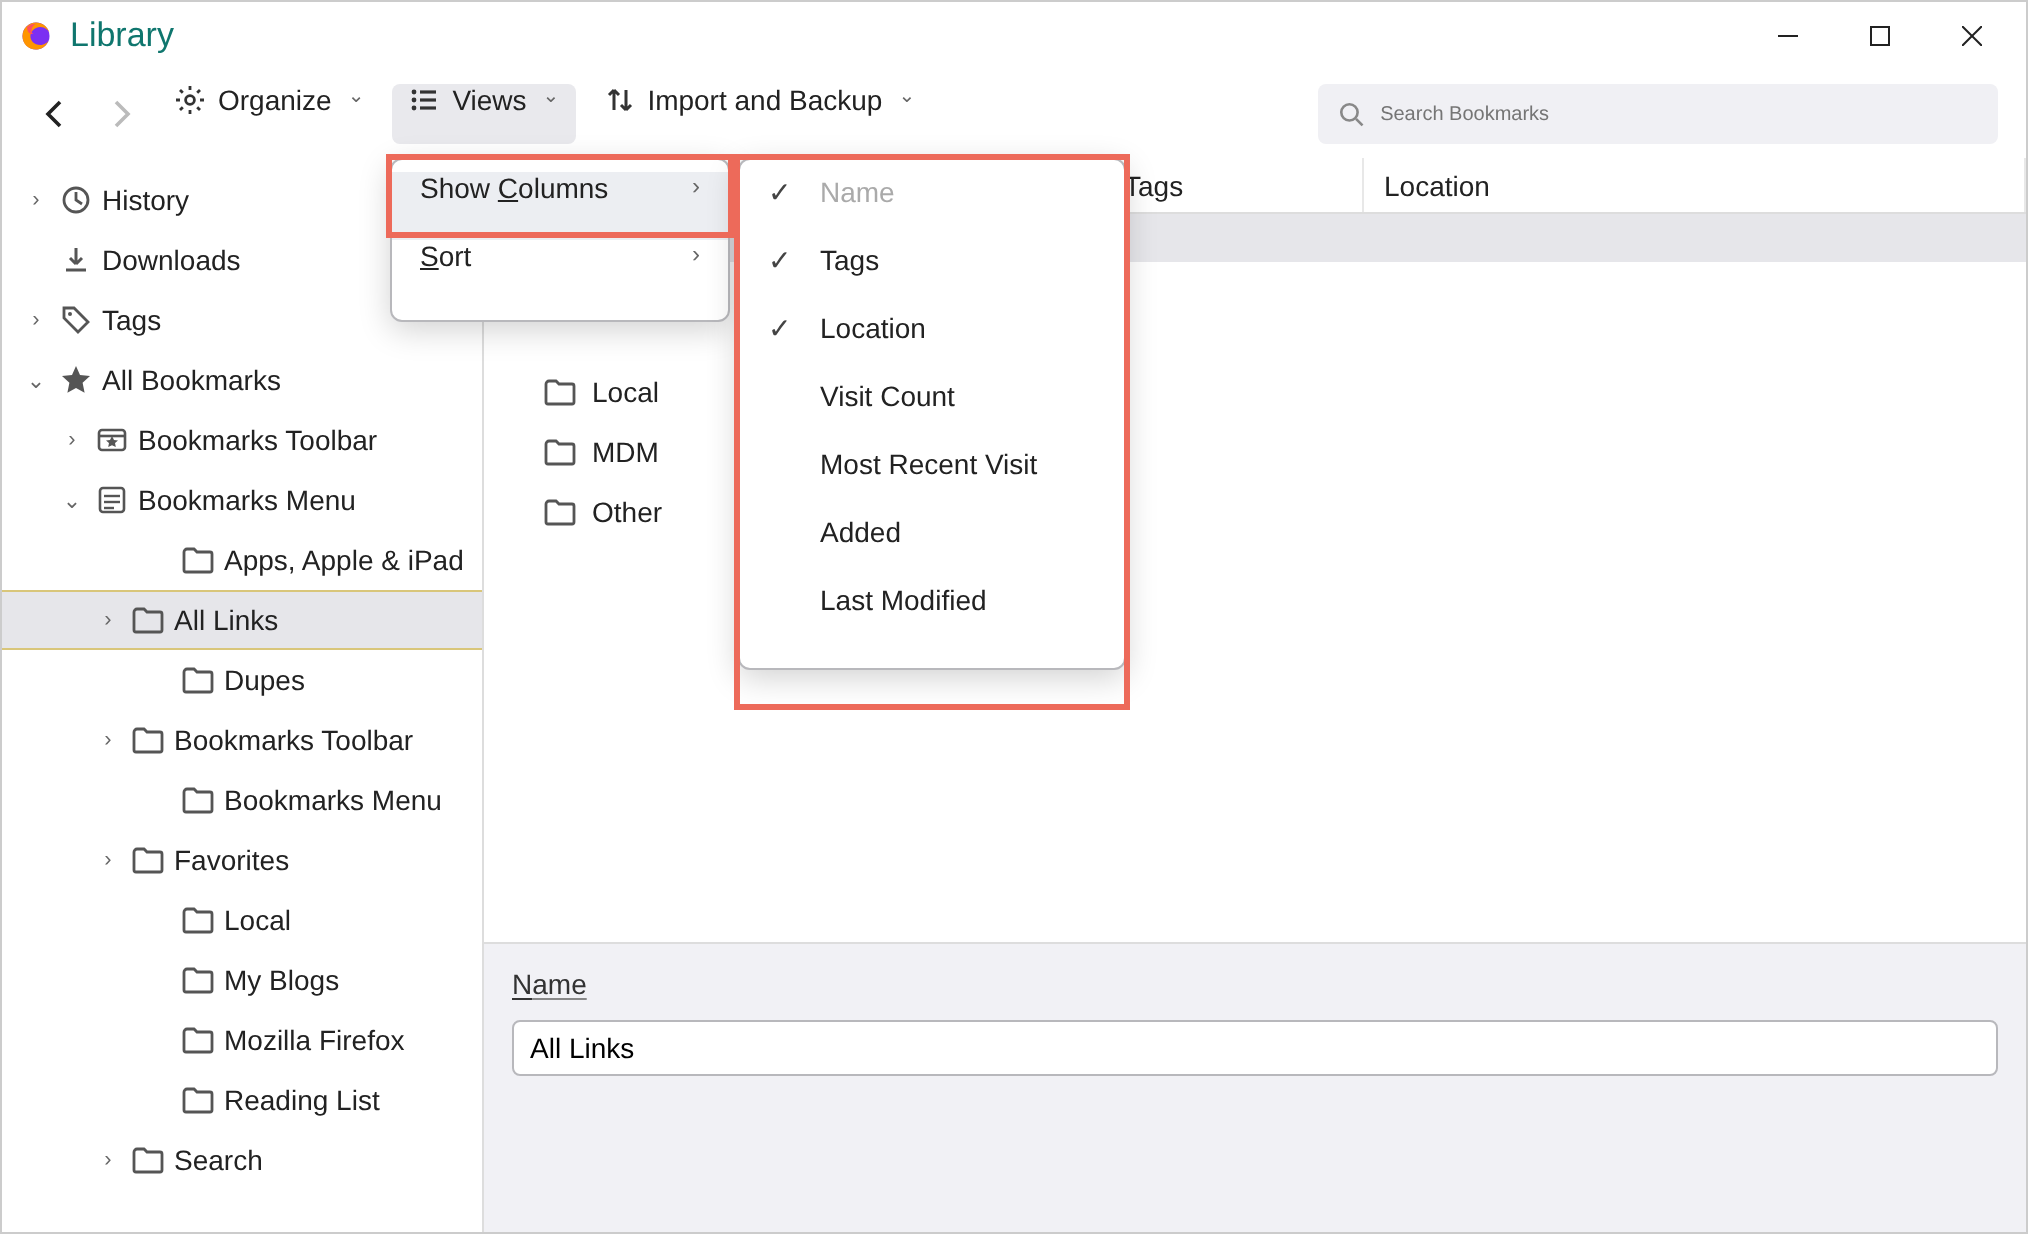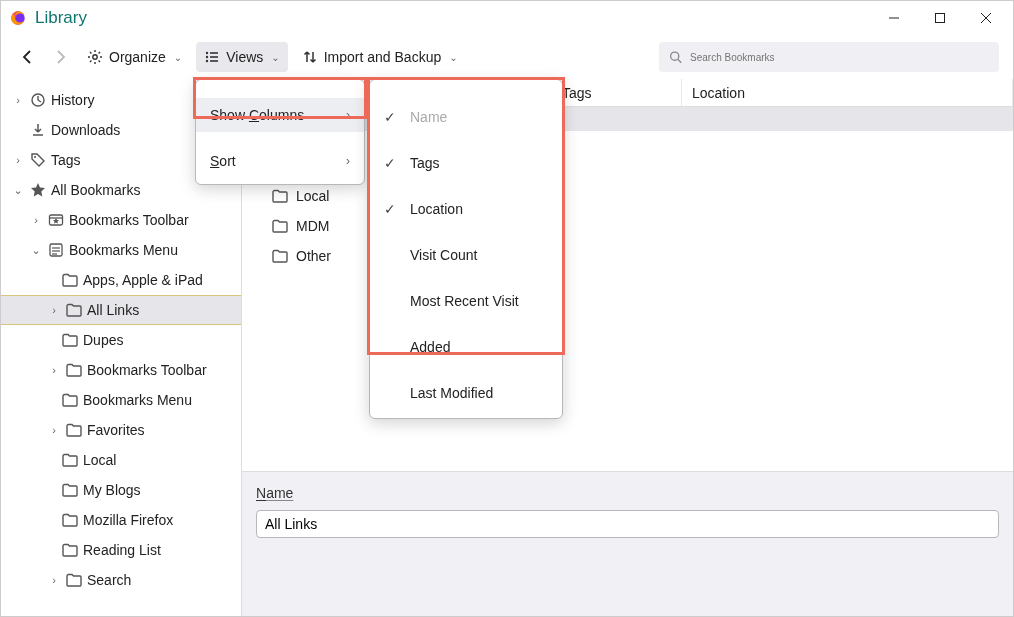--- a/index.html
+++ b/index.html
@@ -8,21 +8,21 @@
 
 .titlebar { height: 34px; display: flex; align-items: center; padding: 0 4px 0 8px; }
 .titlebar .ff-icon { width: 18px; height: 18px; margin-right: 8px; }
 .titlebar .title { font-size: 17px; color: #0f766e; }
 .titlebar .spacer { flex: 1; }
 .win-btn { width: 46px; height: 30px; display: flex; align-items: center; justify-content: center; color: #222; }
 .win-btn svg { width: 10px; height: 10px; }
 
 
 .toolbar { height: 44px; display: flex; align-items: center; padding: 0 8px 0 14px; gap: 6px; }
-.tb-btn { display: flex; align-items: center; height: 30px; padding: 0 8px; border-radius: 4px; font-size: 14px; color: #222; gap: 6px; }
+.tb-btn { display: flex; align-items: flex-start; height: 30px; padding: 0 8px; border-radius: 4px; font-size: 14px; color: #222; gap: 6px; }
 .tb-btn.active { background: #e9e9ed; }
 .tb-btn .chev { font-size: 10px; color: #666; margin-left: 2px; }
 .nav-arrow { width: 26px; height: 26px; display: flex; align-items: center; justify-content: center; color: #444; }
 .nav-arrow.disabled { color: #bbb; }
 .toolbar .spacer { flex: 1; }
 .search-box { width: 340px; height: 30px; background: #f0f0f4; border-radius: 4px; display: flex; align-items: center; padding: 0 10px; gap: 8px; color: #888; font-size: 14px; margin-right: 6px;}
 .search-box input { border: none; background: transparent; outline: none; font-size: 10px; width: 100%; color: #333; }
 
 
 .main { display: flex; height: calc(617px - 34px - 44px - 1px); }
@@ -30,39 +30,39 @@
 .sidebar::-webkit-scrollbar { width: 14px; }
 .sidebar::-webkit-scrollbar-thumb { background: #c9c9cd; border-radius: 2px; }
 .sidebar::-webkit-scrollbar-track { background: #f0f0f0; }
 
 .tree-row { height: 30px; display: flex; align-items: center; font-size: 14px; color: #222; padding-left: 10px; gap: 4px; white-space: nowrap; }
 .tree-row.selected { background: #e6e6ea; border: 1px solid #d9c67a; border-left: none; border-right: none; }
 .tree-row .twisty { width: 14px; text-align: center; color: #666; font-size: 11px; }
 .tree-row .ticon { width: 18px; display: flex; align-items: center; justify-content: center; color: #555; }
 .indent-1 { padding-left: 28px; }
 .indent-2 { padding-left: 46px; }
-.indent-3 { padding-left: 60px; }
+.indent-3 { padding-left: 60px; margin-left: 29px; }
 
 .content { flex: 1; display: flex; flex-direction: column; border-left: 1px solid #ddd; position: relative; }
 .col-headers { height: 28px; display: flex; align-items: center; border-bottom: 1px solid #ddd; font-size: 14px; color: #222; }
 .col-h { padding: 0 10px; height: 100%; display: flex; align-items: center; border-right: 1px solid #e8e8e8; }
 .col-name { width: 310px; }
 .col-tags { width: 130px; }
 .col-loc { flex: 1; }
 .list-area { flex: 1; position: relative; }
 .sel-row { height: 24px; background: #e6e6ea; }
 .folder-row { height: 30px; display: flex; align-items: center; gap: 8px; padding-left: 30px; font-size: 14px; color: #222; }
 
 .details { height: 146px; border-top: 1px solid #ddd; background: #f1f1f5; padding: 12px 14px; }
 .details label { font-size: 14px; color: #333; text-decoration: underline; text-decoration-color: #888; text-underline-offset: 2px; }
 .details .field { margin-top: 8px; width: 100%; height: 28px; border: 1px solid #b8b8bc; border-radius: 4px; background: #fff; padding: 0 8px; font-size: 14px; display: flex; align-items: center; }
 
 
 .menu-panel { position: absolute; background: #fff; border: 1px solid #b8b8bc; border-radius: 6px; box-shadow: 0 4px 16px rgba(0,0,0,.18); padding: 6px 0; font-size: 14px; z-index: 20; }
-.menu-item { height: 34px; display: flex; align-items: center; padding: 0 14px; gap: 10px; color: #222; position: relative; margin-top: 12px; }
+.menu-item { height: 34px; display: flex; padding: 0 14px; gap: 10px; color: #222; position: relative; }
 .menu-item.hover { background: #eceef2; }
 .menu-item .arrow { margin-left: auto; color: #666; font-size: 12px; }
 .menu-item .chk { width: 16px; color: #444; }
 .menu-item.disabled { color: #aaa; }
 
 .views-menu { left: 194px; top: 78px; width: 170px; }
 .columns-menu { left: 368px; top: 78px; width: 194px; padding: 8px 0; }
 
 .red-box-1 { position: absolute; left: 192px; top: 76px; width: 174px; height: 42px; border: 3px solid #ed6a5a; z-index: 30; pointer-events: none; }
 .red-box-2 { position: absolute; left: 366px; top: 76px; width: 198px; height: 278px; border: 3px solid #ed6a5a; z-index: 30; pointer-events: none; }

